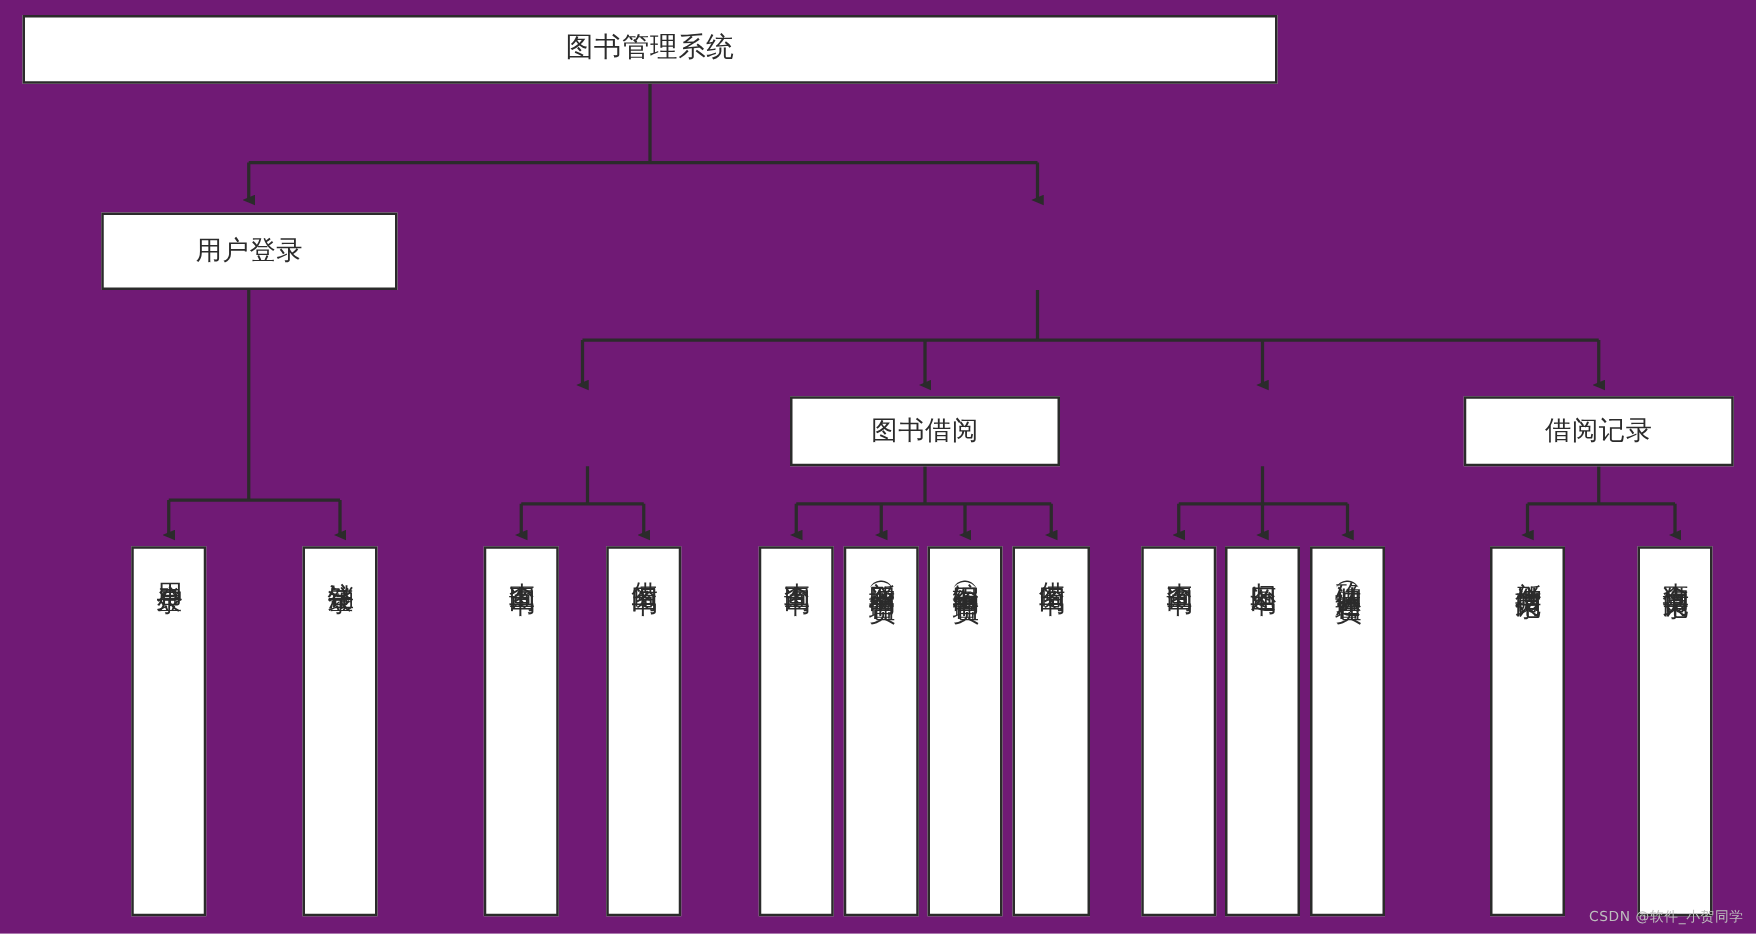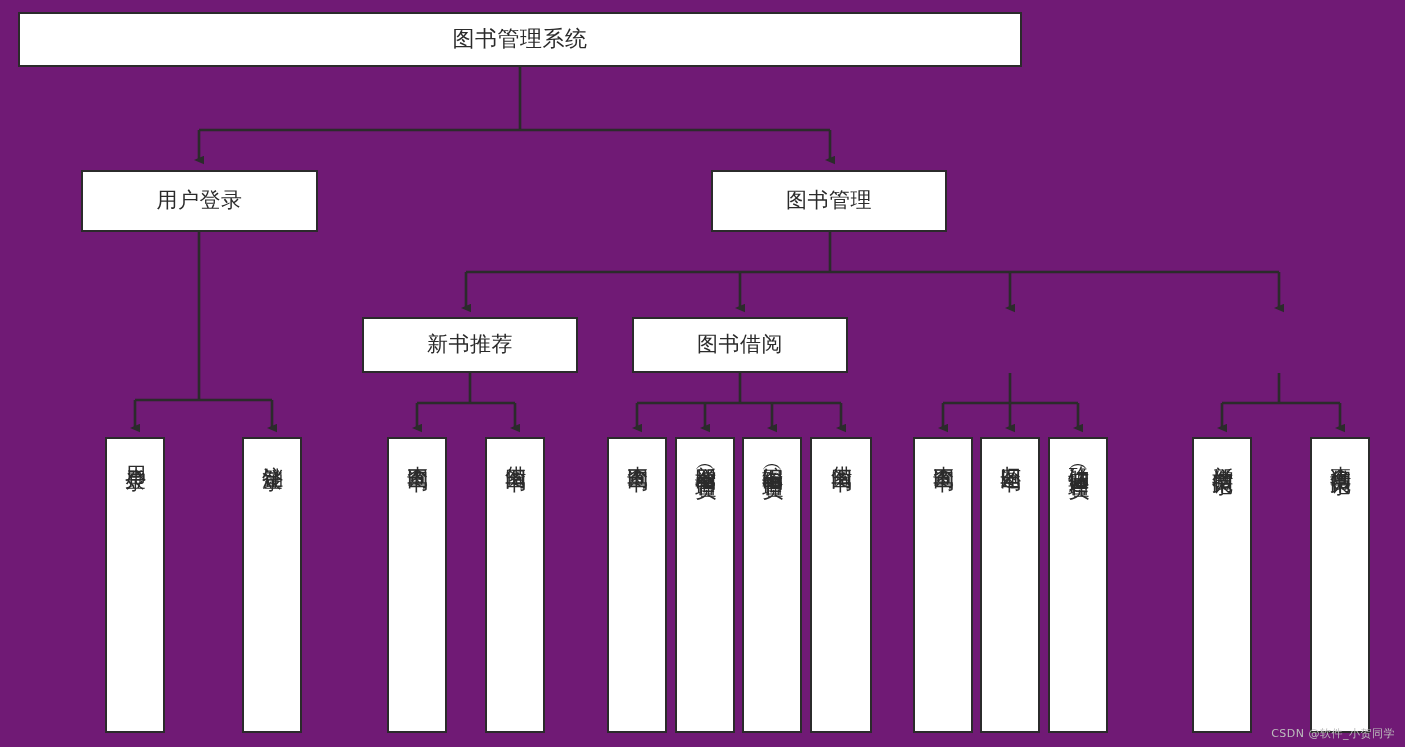--- a/index.html
+++ b/index.html
@@ -129,33 +129,30 @@
   </svg>
 
   <div class="node horiz root" style="left:18px; top:12px; width:1004px; height:55px;">
     <span class="node-label">图书管理系统</span>
   </div>
 
   <div class="node horiz" style="left:81px; top:170px; width:237px; height:62px;">
     <span class="node-label">用户登录</span>
   </div>
 
-  <div class="node horiz" style="left:711px; top:170px; width:236px; height:62px;">
-    <span class="node-label">图书管理</span>
-  </div>
-
-  <div class="node horiz" style="left:362px; top:317px; width:216px; height:56px;">
-    <span class="node-label">新书推荐</span>
-  </div>
+
 
   <div class="node horiz" style="left:632px; top:317px; width:216px; height:56px;">
     <span class="node-label">图书借阅</span>
   </div>
 
 
+  <div class="node horiz" style="left:1171px; top:317px; width:216px; height:56px;">
+    <span class="node-label">借阅记录</span>
+  </div>
 
   <div class="node vert" style="left:105px; top:437px; width:60px; height:296px;">
     <span class="node-label">用户登录</span>
   </div>
 
   <div class="node vert" style="left:242px; top:437px; width:60px; height:296px;">
     <span class="node-label">注销登录</span>
   </div>
 
   <div class="node vert" style="left:387px; top:437px; width:60px; height:296px;">

